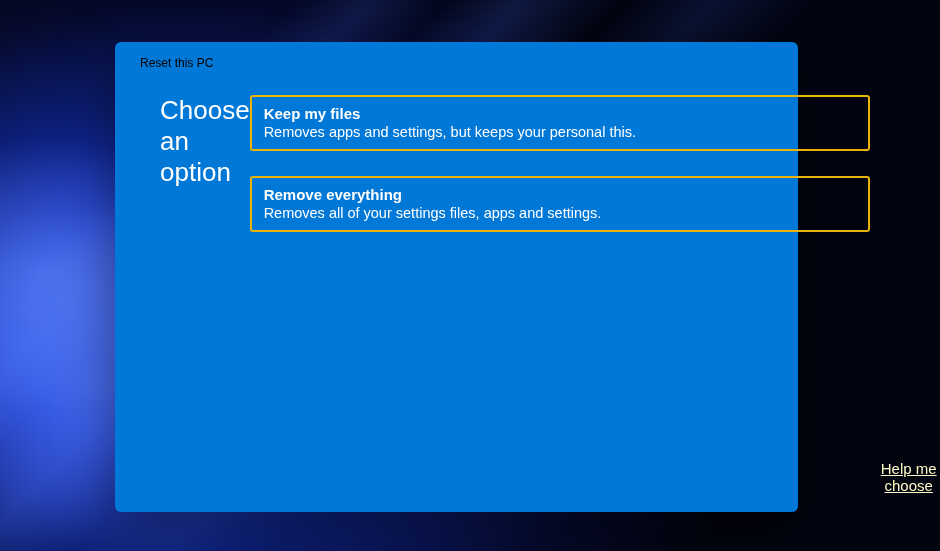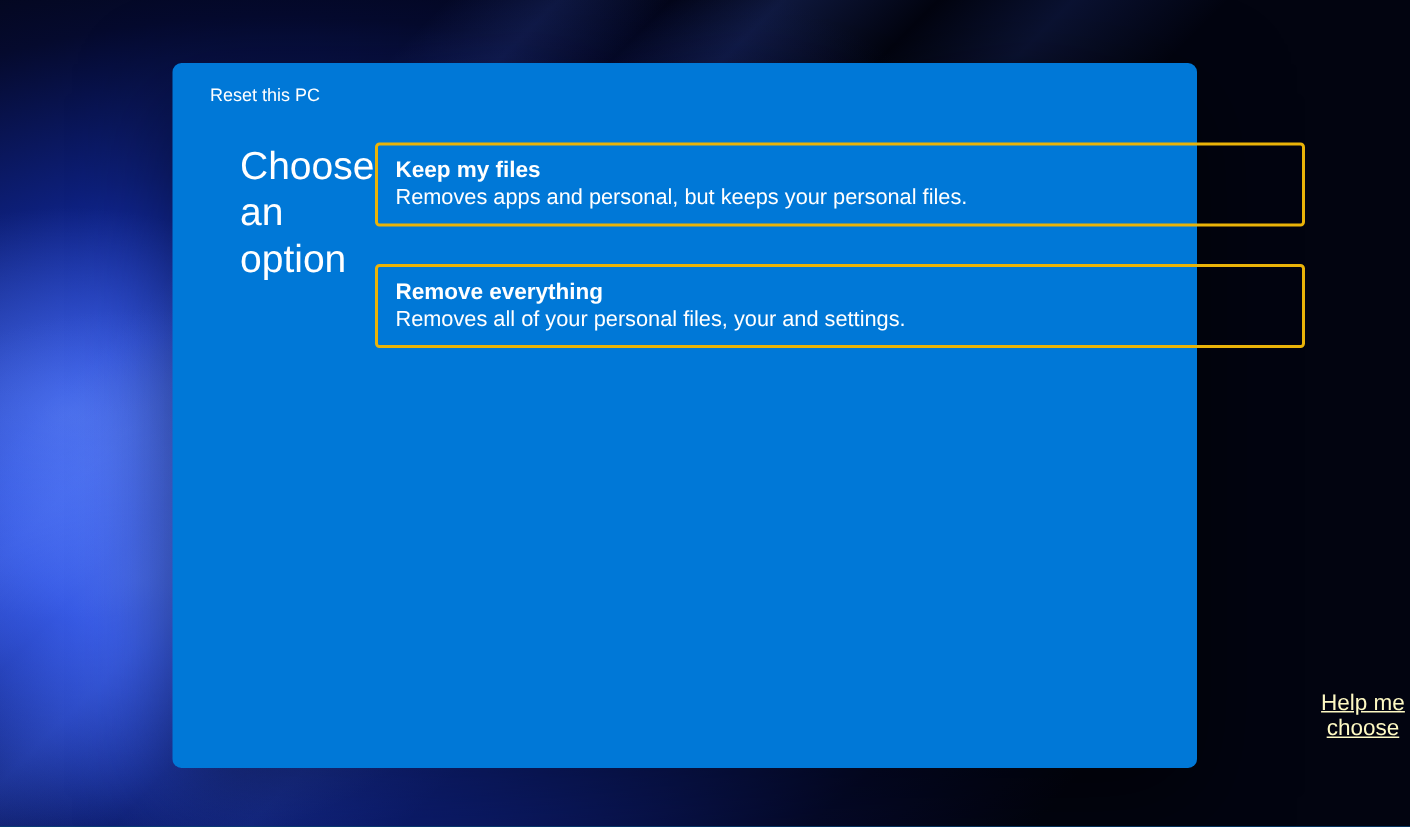--- a/index.html
+++ b/index.html
@@ -47,21 +47,21 @@
       display: flex;
       flex-direction: column;
       color: #ffffff;
       box-shadow: 0 20px 60px rgba(0,0,0,0.5);
     }
     
     .dialog-titlebar {
       padding: 14px 25px 5px 25px;
       font-size: 12px;
       font-weight: 400;
-      color: #ffffff;
+      color: #000000;
     }
     
     .dialog-content {
       flex: 1;
       padding: 20px 45px 18px 45px;
       display: flex;
     }
     
     .dialog-heading {
       font-size: 26px;
@@ -143,26 +143,26 @@
   <div class="dialog-titlebar">
     <span>Reset this PC</span>
   </div>
 
   <div class="dialog-content">
     <h1 class="dialog-heading">Choose an option</h1>
 
     <div class="option-list">
       <button class="option-button">
         <div class="option-title">Keep my files</div>
-        <div class="option-desc">Removes apps and personal, but keeps your personal files.</div>
+        <div class="option-desc">Removes apps and settings, but keeps your personal this.</div>
       </button>
 
       <button class="option-button">
         <div class="option-title">Remove everything</div>
-        <div class="option-desc">Removes all of your personal files, your and settings.</div>
+        <div class="option-desc">Removes all of your settings files, apps and settings.</div>
       </button>
     </div>
 
     <div class="dialog-footer">
       <button class="help-link">Help me choose</button>
       <button class="cancel-button">Cancel</button>
     </div>
   </div>
 </div>
 

